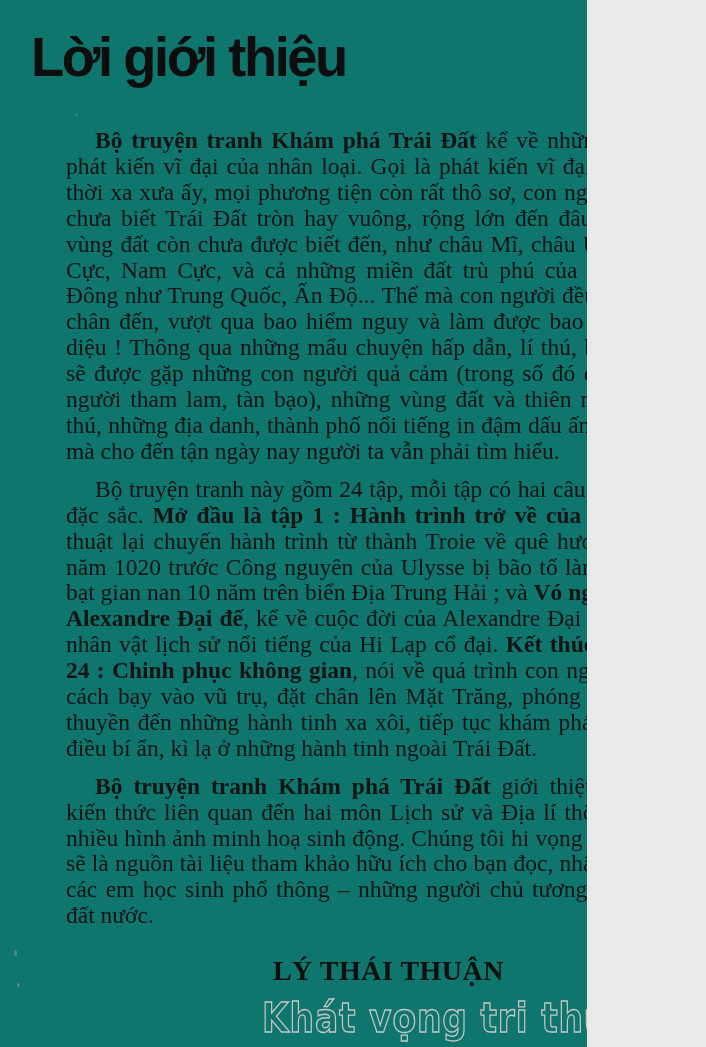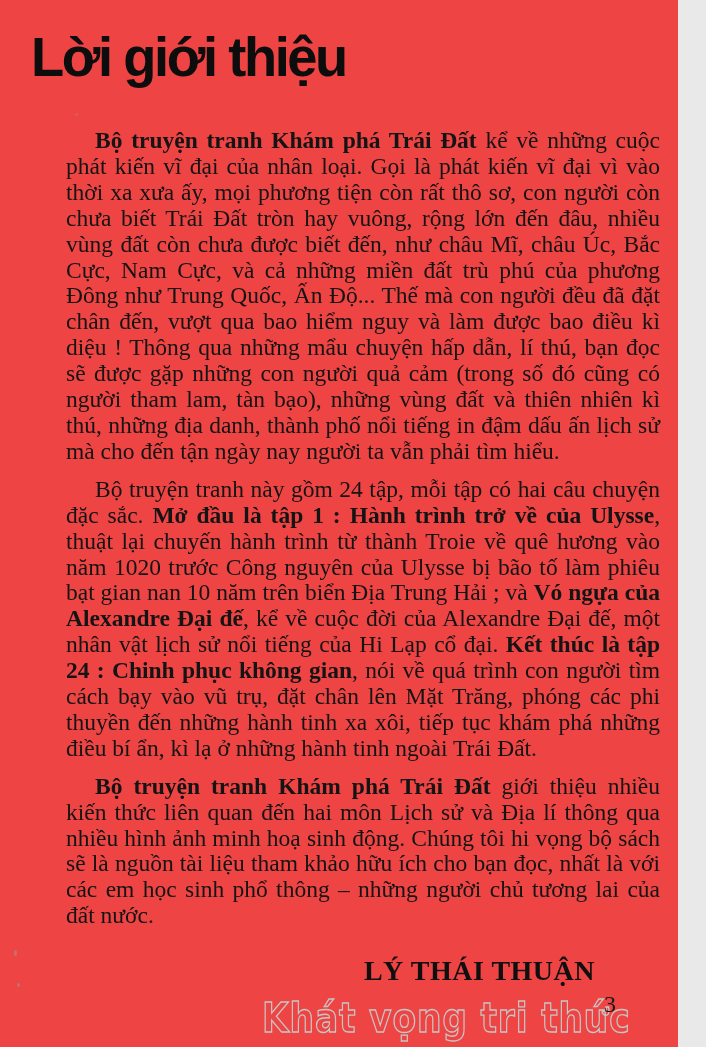--- a/index.html
+++ b/index.html
@@ -4,22 +4,22 @@
 <title>Lời giới thiệu</title>
 <style>
   html, body { margin: 0; padding: 0; }
   body {
     width: 706px; height: 1047px;
     background: #e9e9e9;
     font-family: "Liberation Serif", serif;
   }
   .page {
     position: relative;
-    width: 678px; height: 1047px;
-    background: #ef4444;
+    width: 587px; height: 1047px;
+    background: #0f766e;
     overflow: hidden;
     color: #121212;
   }
   .title {
     position: absolute;
     left: 31px; top: 26px;
     margin: 0;
     font-family: "Liberation Sans", sans-serif;
     font-weight: 800;
     font-size: 56px;

